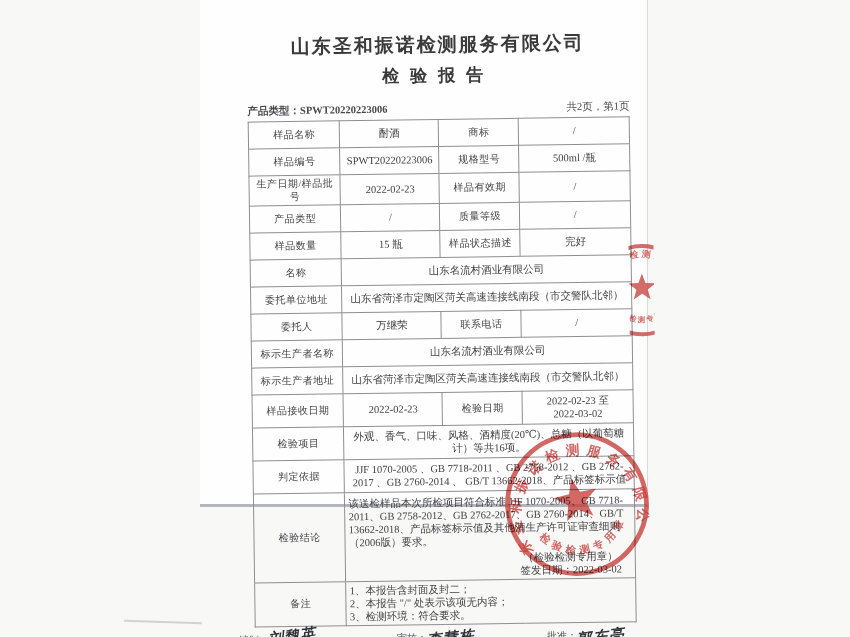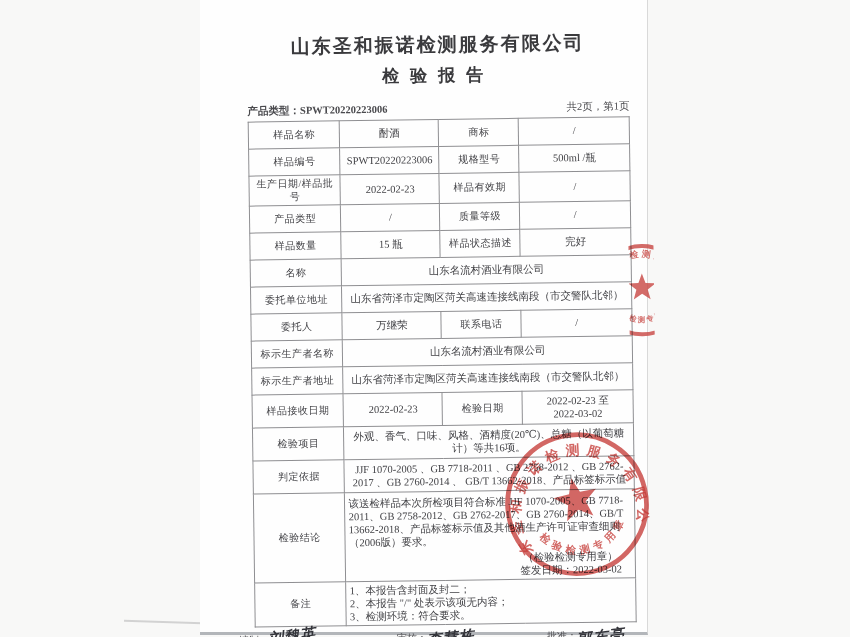--- a/index.html
+++ b/index.html
@@ -1,18 +1,18 @@
 <!DOCTYPE html>
 <html><head>
 <meta charset="utf-8">
 <style>
   html,body{margin:0;padding:0;width:850px;height:637px;overflow:hidden;
     background:#f8f8f7;font-family:"Liberation Serif","DejaVu Serif",serif;}
   .stage{position:relative;width:850px;height:637px;}
-  .paper{position:absolute;left:200px;top:0;width:448px;height:635px;background:#fefefe;
+  .paper{position:absolute;left:200px;top:0;width:448px;height:507px;background:#fefefe;
     border-right:1px solid #d9d9d9;border-bottom:3px solid #b3b6ba;box-sizing:border-box;}
   .under-corner{position:absolute;left:124px;top:621px;width:78px;height:0;
     border-top:2px solid #d2d2d2;transform:rotate(2deg);}
   .doc{position:absolute;left:46px;top:0;width:382px;transform:rotate(-0.8deg);
     transform-origin:50% 0;color:#3f3f42;}
   .company-title{margin-top:32px;text-align:center;font-size:19px;font-weight:bold;
     letter-spacing:2px;color:#3a3a3d;white-space:nowrap;}
   .report-title{margin-top:6px;text-align:center;font-size:17px;font-weight:bold;
     letter-spacing:11px;color:#3a3a3d;}
   .meta-row{display:flex;justify-content:space-between;align-items:flex-end;

